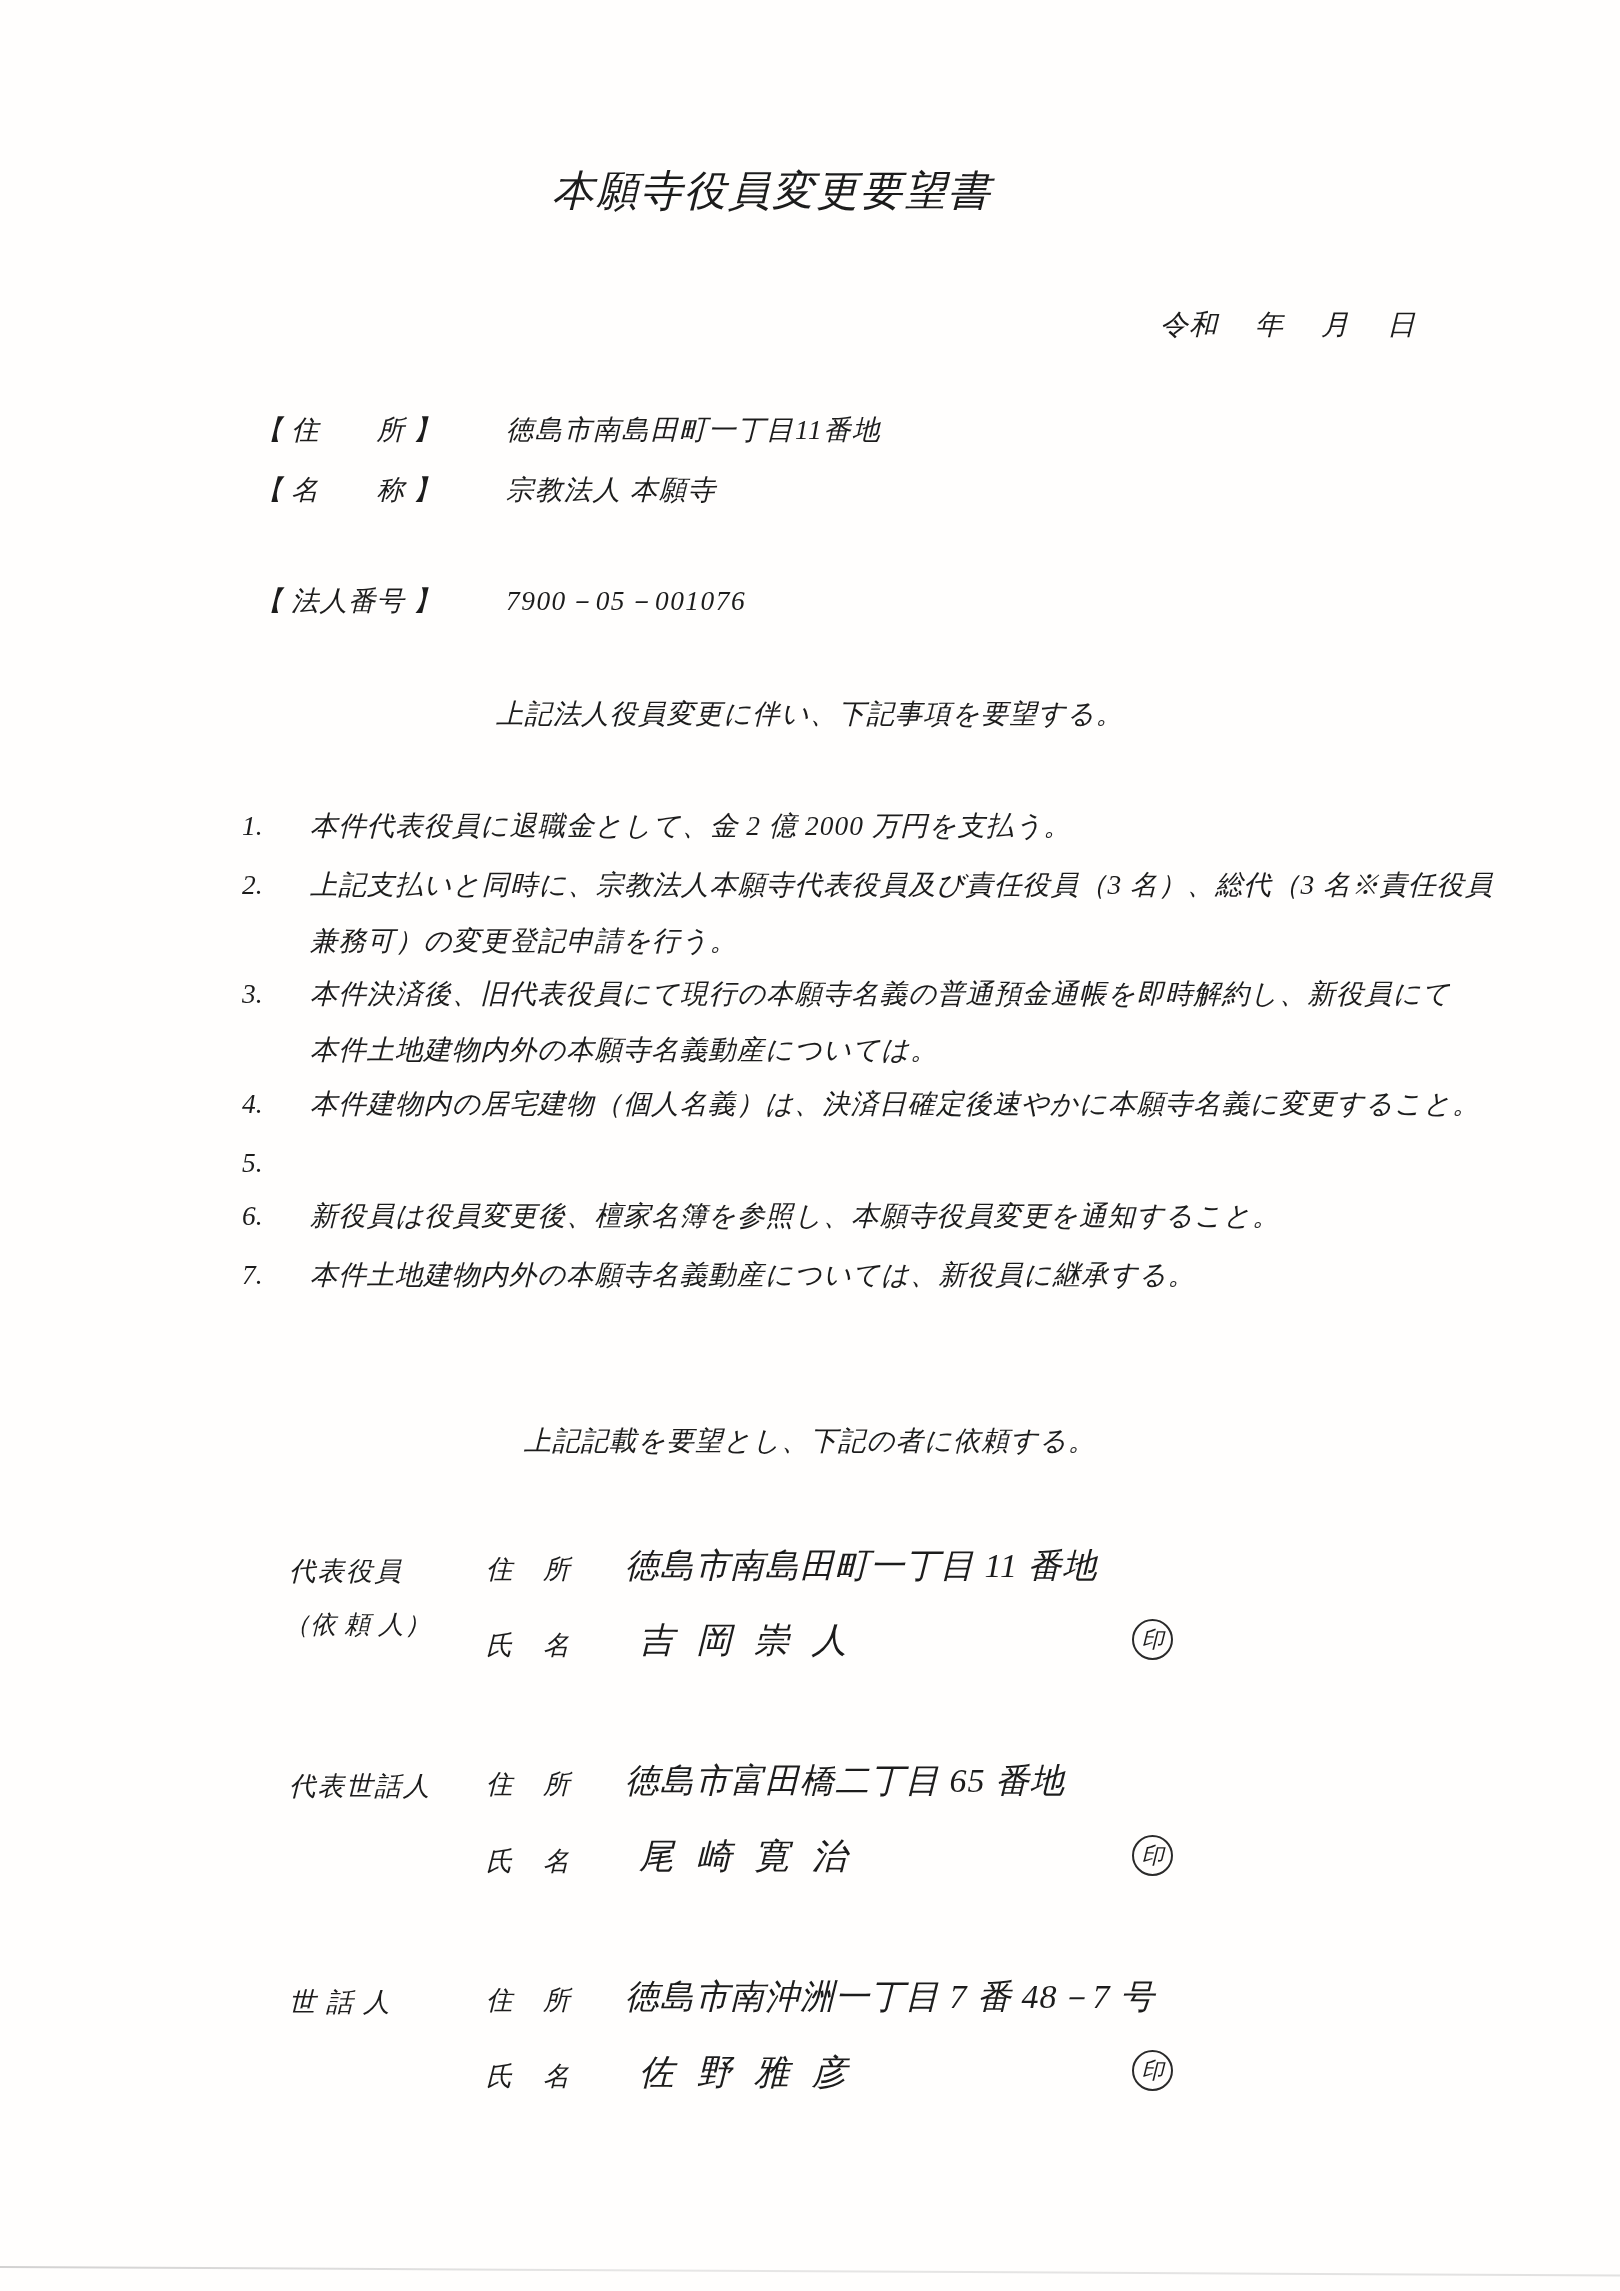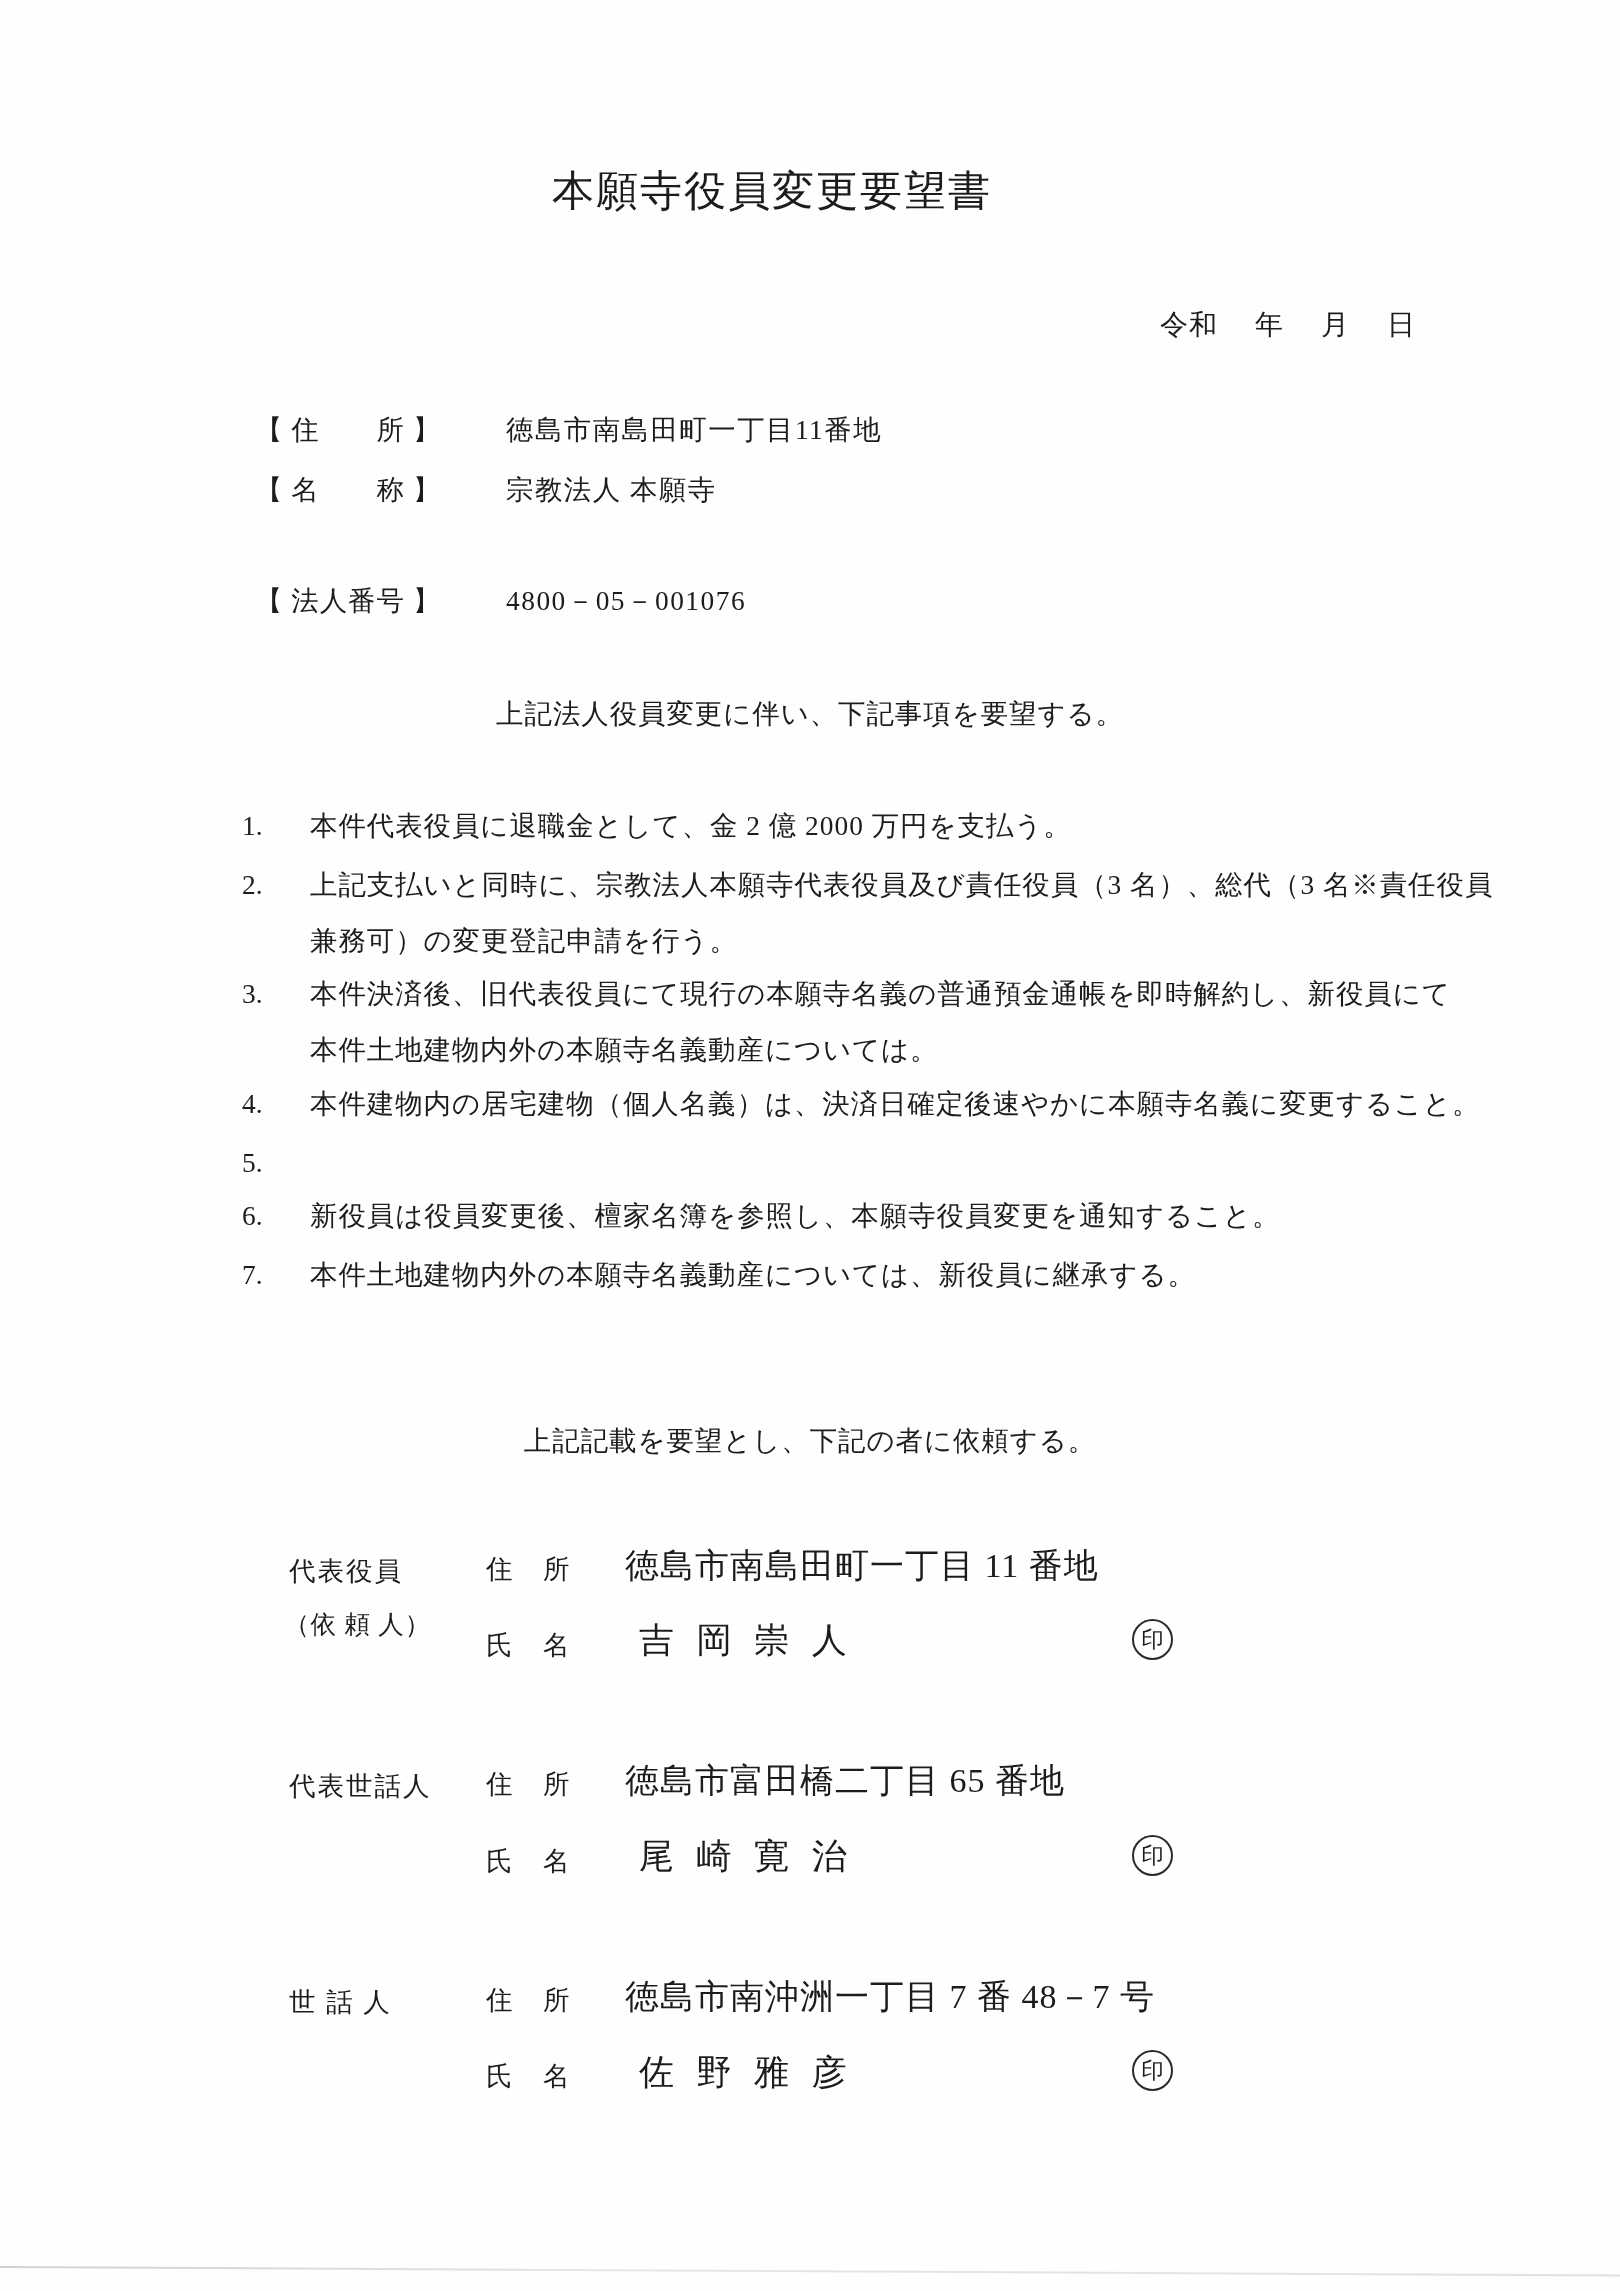--- a/index.html
+++ b/index.html
@@ -3,20 +3,21 @@
 <meta charset="utf-8">
 <style>
   html,body{margin:0;padding:0;background:#ffffff;}
   .page{
     position:relative;
     width:1620px;height:2292px;
     background:#fffefd;
     font-family:"Liberation Serif","DejaVu Serif",serif;
     color:#1c1c1c;
     overflow:hidden;
+    font-style:italic;
   }
   .abs{position:absolute;}
   .doc-title{
     left:552px;top:163px;
     font-size:42px;letter-spacing:2px;font-weight:400;
     white-space:nowrap;
   }
   .date-line{
     left:1160px;top:306px;
     font-size:28px;letter-spacing:1px;white-space:nowrap;text-align:right;
@@ -81,21 +82,21 @@
 
   <div class="abs date-line">令和　 年　 月　 日</div>
 
   <div class="abs field-row" style="top:412px">
     <span class="flabel">【 住　　所 】</span><span class="fvalue">徳島市南島田町一丁目11番地</span>
   </div>
   <div class="abs field-row" style="top:472px">
     <span class="flabel">【 名　　称 】</span><span class="fvalue">宗教法人 本願寺</span>
   </div>
   <div class="abs field-row" style="top:583px">
-    <span class="flabel">【 法人番号 】</span><span class="fvalue">4800－05－001076</span>
+    <span class="flabel">【 法人番号 】</span><span class="fvalue">7900－05－001076</span>
   </div>
 
   <div class="abs intro-line">上記法人役員変更に伴い、下記事項を要望する。</div>
 
   <div class="abs list-item" style="top:798px">
     <span class="num">1.</span>
       <span class="txt">本件代表役員に退職金として、金 2 億 2000 万円を支払う。</span>
   </div>
   <div class="abs list-item" style="top:857px">
     <span class="num">2.</span>

